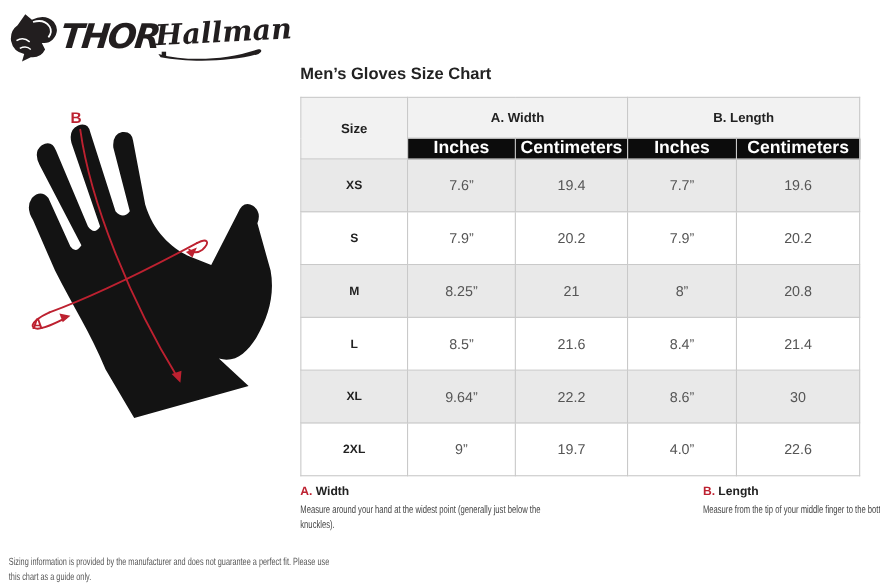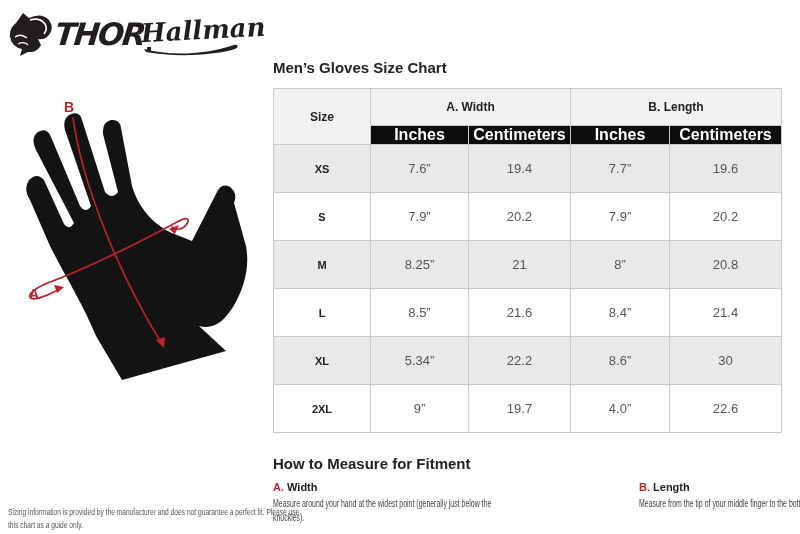--- a/index.html
+++ b/index.html
@@ -169,36 +169,35 @@
       </tr>
       <tr>
         <th>L</th>
         <td>8.5”</td>
         <td>21.6</td>
         <td>8.4”</td>
         <td>21.4</td>
       </tr>
       <tr class="alt">
         <th>XL</th>
-        <td>5.34”</td>
+        <td>9.64”</td>
         <td>22.2</td>
         <td>8.6”</td>
         <td>30</td>
       </tr>
       <tr>
         <th>2XL</th>
         <td>9”</td>
         <td>19.7</td>
         <td>4.0”</td>
         <td>22.6</td>
       </tr>
     </tbody>
   </table>
 
-  <div class="howto-title">How to Measure for Fitment</div>
 
   <div class="measure-cols">
     <div class="measure-col-a">
       <div class="measure-label">
         <span class="measure-letter">A.</span>
         <span>Width</span>
       </div>
       <div class="measure-desc">Measure around your hand at the widest point (generally just below the knuckles).</div>
     </div>
     <div class="measure-col-b">

